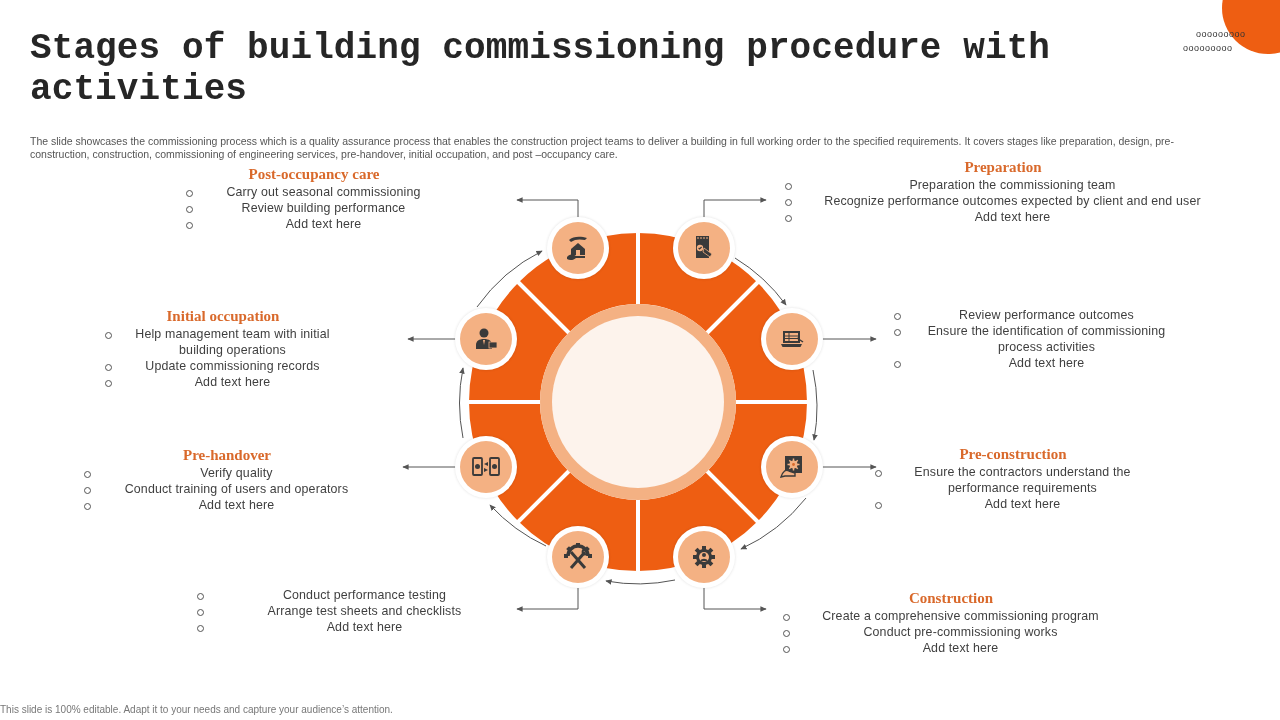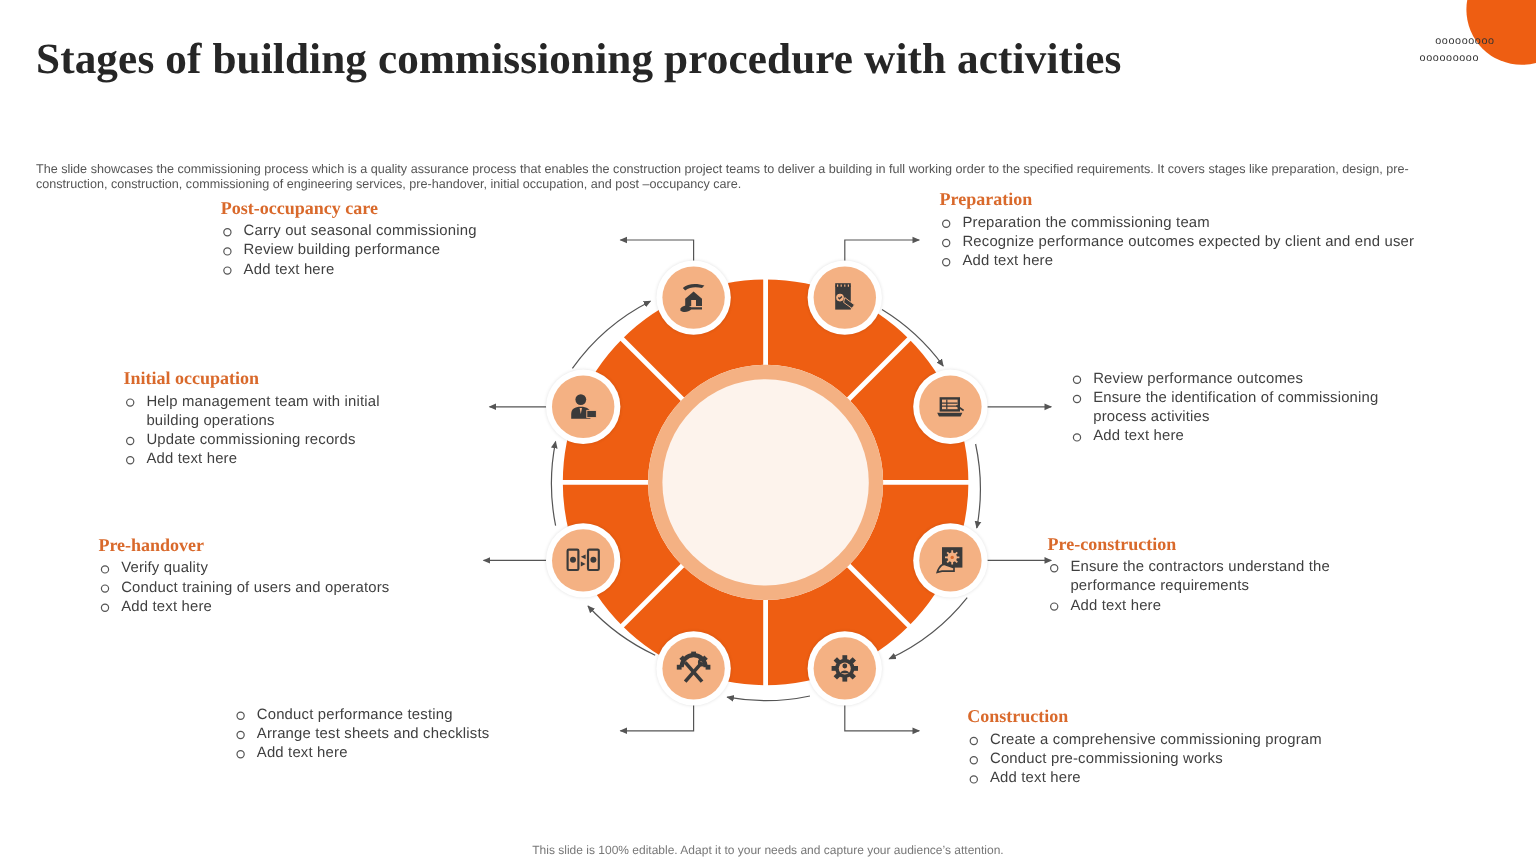--- a/index.html
+++ b/index.html
@@ -1,21 +1,21 @@
 <!DOCTYPE html>
 <html><head>
 <meta charset="utf-8">
 <style>
   * { box-sizing: border-box; margin: 0; padding: 0; }
   html, body { width: 1280px; height: 720px; overflow: hidden; background: #ffffff; }
   body { position: relative; font-family: "Liberation Sans", sans-serif; color: #3a3a3a; }
 
   .title {
     position: absolute; left: 30px; top: 28px;
-    font-family: Liberation Serif, serif;
+    font-family: Liberation Mono, monospace;
     font-weight: bold; font-size: 36px; color: #262626; letter-spacing: 0.1px;
   }
   .subtitle {
     position: absolute; left: 30px; top: 88px; width: 1200px;
     font-size: 10.5px; line-height: 13px; color: #555555; margin-top: 47px;
   }
   .deco-circle {
     position: absolute; left: 1222px; top: -38px; width: 92px; height: 92px;
     border-radius: 50%; background: #ee5e12;
   }
@@ -29,37 +29,37 @@
   .icon-node {
     position: absolute; width: 62px; height: 62px; border-radius: 50%;
     background: #ffffff; box-shadow: 0 0 3px rgba(0,0,0,0.12);
     display: flex; align-items: center; justify-content: center;
   }
   .icon-node .inner {
     width: 52px; height: 52px; border-radius: 50%; background: #f4b183;
     display: flex; align-items: center; justify-content: center;
   }
 
-  .stage { position: absolute; }
+  .stage { position: absolute; text-align: center; }
   .stage h3 {
     font-family: "Liberation Serif", "DejaVu Serif", serif;
     font-weight: bold; font-size: 15px; color: #d9692b; line-height: 18px; margin-bottom: 1px;
   }
   .stage ul { list-style: none; }
   .stage li {
     position: relative; padding-left: 19px; font-size: 12.4px; line-height: 16px; color: #3f3f3f;
     letter-spacing: 0.15px;
   }
   .stage li::before {
     content: ""; position: absolute; left: 2px; top: 6px; width: 5px; height: 5px;
     border: 1px solid #555; border-radius: 50%;
   }
 
   .footer {
-    position: absolute; left: 0; width: 1280px; top: 704px; text-align: center;
+    position: absolute; left: 0; width: 1280px; top: 704px; 
     font-size: 10px; color: #777777;
   }
 </style>
 </head>
 <body>
 
 <div class="title">Stages of building commissioning procedure with activities</div>
 <div class="subtitle">The slide showcases the commissioning process which is a quality assurance process that enables the construction project teams to deliver  a building in full working order to the specified requirements. It covers stages like preparation, design, pre-construction, construction, commissioning of engineering services, pre-handover, initial occupation, and post –occupancy care.</div>
 <div class="deco-circle"></div>
 <div class="deco-dots row1">ooooooooo</div>
@@ -269,21 +269,21 @@
 </div>
 
 <div class="stage" style="left:873px; top:445px; width:280px;">
   <h3>Pre-construction</h3>
   <ul>
     <li>Ensure the contractors understand  the performance  requirements</li>
     <li>Add text here</li>
   </ul>
 </div>
 
-<div class="stage" style="left:781px; top:589px; width:340px;margin-left:25px;">
+<div class="stage" style="left:781px; top:589px; width:340px;">
   <h3>Construction</h3>
   <ul>
     <li>Create a comprehensive  commissioning program</li>
     <li>Conduct  pre-commissioning works</li>
     <li>Add text here</li>
   </ul>
 </div>
 
 <div class="stage" style="left:195px; top:587px; width:320px;">
   <ul>

